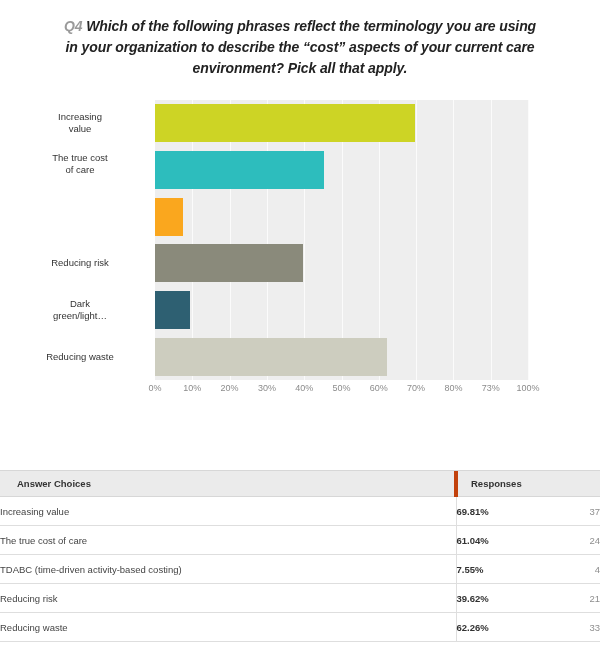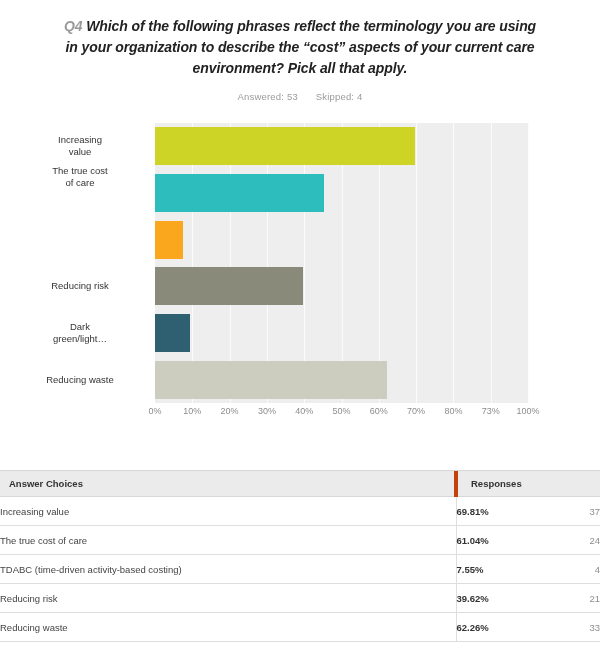--- a/index.html
+++ b/index.html
@@ -127,21 +127,21 @@
 
   thead th {
     background: #ebebeb;
     height: 25px;
     font-size: 9.5px;
     font-weight: bold;
     color: #333333;
     text-align: left;
     border-bottom: 1px solid #d7d7d7;
   }
-  thead th.th-choice { padding-left: 9px; }
+  thead th.th-choice { padding-left: 17px; }
   thead th.th-resp { padding-left: 13px; border-left: 4px solid #c2410c; }
   thead th.th-blank { border-left: none; }
 
   tbody td {
     height: 28px;
     font-size: 9.5px;
     border-bottom: 1px solid #dedede;
     background: #ffffff;
   }
   td.cell-choice {
@@ -160,25 +160,20 @@
     color: #8e8e8e;
   }
 </style>
 </head>
 <body>
 
 <div class="question-block">
   <div class="question-title">
     <span class="q-number">Q4</span>
     <span>Which of the following phrases reflect the terminology you are using in your organization to describe the “cost” aspects of your current care environment? Pick all that apply.</span>
-  </div>
-  <div class="answered-line">
-    <span>Answered: 53</span>
-    <span class="gap"></span>
-    <span>Skipped: 4</span>
   </div>
 </div>
 
 <div class="chart-wrap">
   <div class="chart-inner" id="chart-inner">
     <div class="plot" id="plot-area">
         <div class="gridline" style="left: 37.3px;"></div>
         <div class="gridline" style="left: 74.6px;"></div>
         <div class="gridline" style="left: 111.9px;"></div>
         <div class="gridline" style="left: 149.2px;"></div>
@@ -201,21 +196,21 @@
         <span class="xtick" style="left: 298.4px;">80%</span>
         <span class="xtick" style="left: 335.7px;">73%</span>
         <span class="xtick" style="left: 373px;">100%</span>
       </div>
   <div class="bar" title="Increasing value: 69.81%" style="position: absolute; left: 155px; top: 12.3333px; width: 260.391px; background: rgb(205, 212, 37);"></div>
       <div class="ylabel" style="top: 19.3333px;">
         <div>Increasing</div>
         <div>value</div>
       </div>
       <div class="bar" title="The true cost of care: 45.28%" style="position: absolute; left: 155px; top: 59px; width: 168.894px; background: rgb(45, 189, 189);"></div>
-      <div class="ylabel" style="top: 50px;">
+      <div class="ylabel" style="top: 60px;">
         <div>The true cost</div>
         <div>of care</div>
       </div>
       <div class="bar" title="TDABC (time-driven…: 7.55%" style="position: absolute; left: 155px; top: 105.667px; width: 28.1615px; background: rgb(250, 167, 30);"></div>
       <div class="bar" title="Reducing risk: 39.62%" style="position: absolute; left: 155px; top: 152.333px; width: 147.783px; background: rgb(138, 138, 123);"></div>
       <div class="ylabel" style="top: 165.333px;">
         <div>Reducing risk</div>
       </div>
       <div class="bar" title="Dark green/light…: 9.43%" style="position: absolute; left: 155px; top: 199px; width: 35.1739px; background: rgb(46, 96, 114);"></div>
       <div class="ylabel" style="top: 206px;">

